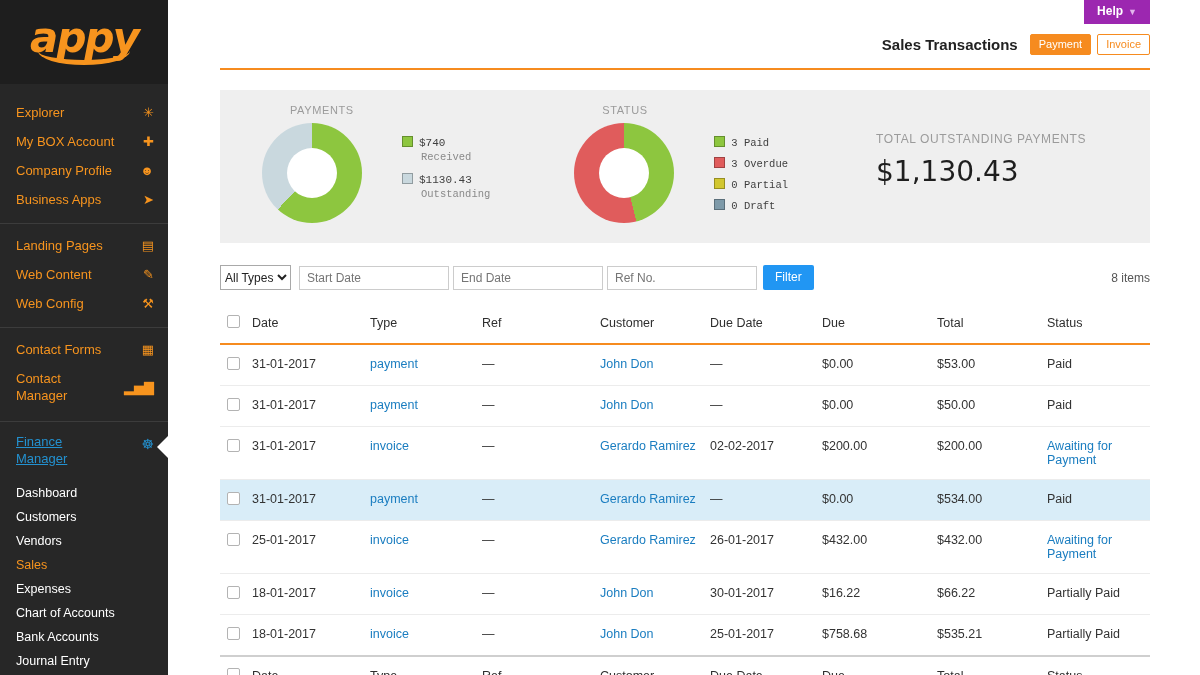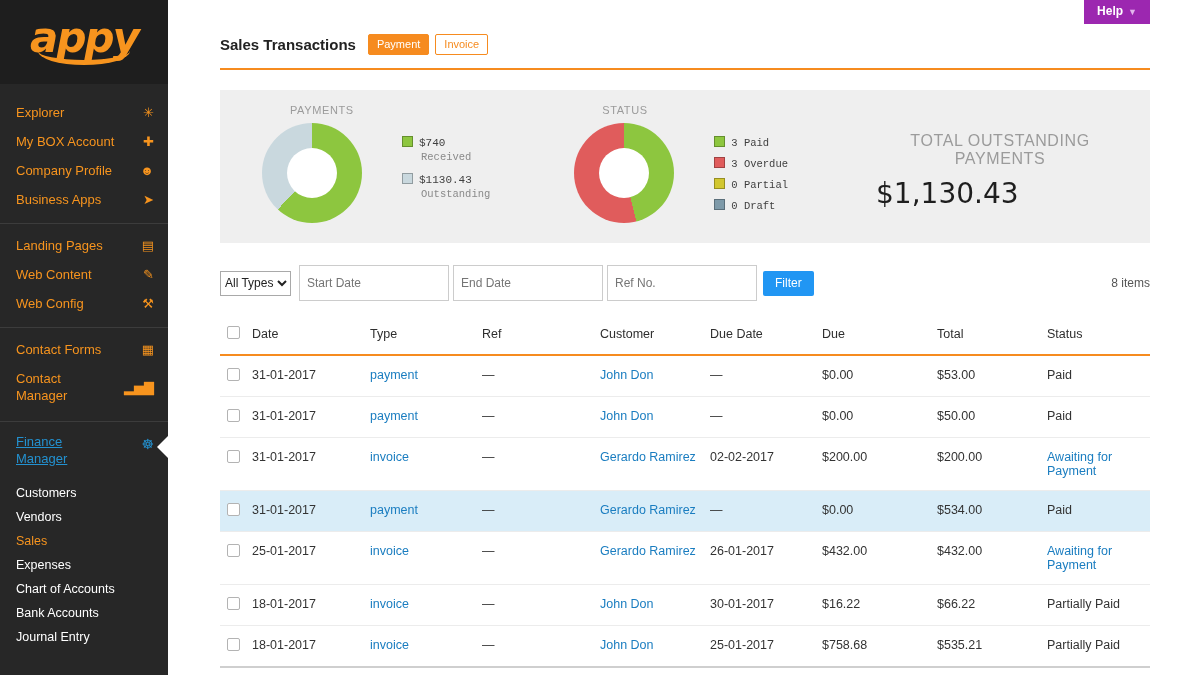--- a/index.html
+++ b/index.html
@@ -23,46 +23,46 @@
   .notch { position:absolute; right:0; top:14px; width:0; height:0; border-top:11px solid transparent; border-bottom:11px solid transparent; border-right:11px solid #fff; }
   .sub-nav { padding:7px 0; }
   .sub-item { display:block; padding:4px 16px; color:#fff; font-size:12.5px; cursor:pointer; line-height:1.05; margin-bottom:3px; }
   .sub-item.active { color:#f7941e; }
 
   
   .main { flex:1; position:relative; background:#fff; height:100%; overflow:hidden; }
   .help-btn { position:absolute; top:0; right:50px; background:#9c27b0; color:#fff; font-size:12px; font-weight:bold; padding:4px 13px 6px; cursor:pointer; }
   .help-arrow { font-size:9px; margin-left:5px; color:#e2b5ec; }
   .content { padding:34px 50px 0 52px; }
-  .page-head { display:flex; align-items:center; }
+  .page-head { display:flex; align-items:center;justify-content:flex-end; }
   .page-title { font-size:15px; font-weight:bold; color:#222; margin-right:12px; }
   .btn-payment { background:#f68b1f; color:#fff; border:1px solid #f68b1f; font-size:11px; padding:3px 8px 4px; border-radius:2px; cursor:pointer; margin-right:6px; font-family:inherit; }
   .btn-invoice { background:#fff; color:#f68b1f; border:1px solid #f68b1f; font-size:11px; padding:3px 8px 4px; border-radius:2px; cursor:pointer; font-family:inherit; }
   .orange-rule { border:none; border-bottom:2px solid #f68b1f; margin-top:13px; }
 
   
   .summary { background:#efefef; margin-top:20px; padding:14px 26px 20px 42px; display:flex; }
   .chart-label { color:#9b9b9b; font-size:11px; letter-spacing:0.6px; margin-bottom:7px; margin-left:28px; }
   .chart-row { display:flex;font-family:Liberation Mono, monospace; }
   .donut { width:100px; height:100px; border-radius:50%; position:relative; flex:none; }
   .donut-hole { position:absolute; left:25px; top:25px; width:50px; height:50px; background:#fff; border-radius:50%; }
   .legend { margin-left:40px; margin-top:13px; }
   .legend-item { margin-bottom:10px; font-size:11px; color:#3f3f3f; white-space:nowrap; }
   .swatch { display:inline-block; width:11px; height:11px; border:1px solid rgba(0,0,0,0.28); vertical-align:-1px; margin-right:6px; }
   .legend-sub { color:#8a8a8a; font-size:10.5px; margin:2px 0 0 19px; }
   .status-block { margin-left:84px; }
   .status-legend .legend-item { margin-bottom:8px; font-size:10.5px; }
   .outstanding { margin-left:88px; margin-top:28px; }
-  .outstanding-label { color:#9b9b9b; font-size:16px; letter-spacing:0.6px;text-align:center; }
+  .outstanding-label { color:#9b9b9b; font-size:12px; letter-spacing:0.6px;text-align:center; }
   .outstanding-value { color:#1e1e1e; font-size:28px; margin-top:9px; font-family:"DejaVu Sans", sans-serif; }
 
   
   .filter-row { margin-top:22px; display:flex; align-items:center;justify-content:center; }
   .type-select { height:25px; font-size:12px; margin-right:8px; border:1px solid #a9a9a9; background:#fff; font-family:inherit; color:#222; }
-  .filter-input { height:36px; width:150px; font-size:12px; padding:0 7px; border:1px solid #ccc; margin-right:4px; color:#333; font-family:inherit; }
+  .filter-input { height:24px; width:150px; font-size:12px; padding:0 7px; border:1px solid #ccc; margin-right:4px; color:#333; font-family:inherit; }
   .filter-btn { background:#2196f3; color:#fff; border:none; font-size:12px; padding:5px 12px 6px; border-radius:2px; cursor:pointer; margin-left:2px; font-family:inherit; }
   .items-count { margin-left:auto; color:#555; font-size:12px; }
 
   
   .tx-table { width:100%; border-collapse:collapse; table-layout:fixed; margin-top:15px; font-size:12.5px; }
   .tx-table th { text-align:left; font-weight:normal; color:#2e2e2e; padding:10px 4px 12px 0; }
   .tx-table thead th { border-bottom:2px solid #f68b1f; }
   .tx-table td { padding:12px 4px 12px 0; border-bottom:1px solid #ececec; color:#333; vertical-align:top; }
   .tx-table tfoot th { border-top:2px solid #cfcfcf; border-bottom:1px solid #e3e3e3; padding:11px 4px 12px 0; }
   .cbcell { padding-left:7px !important; }
@@ -128,20 +128,21 @@
         </div>
       </div>
 
       <div class="finance-wrap">
         <span class="finance-label">Finance Manager</span>
         <span class="finance-icon">☸</span>
         <span class="notch"></span>
       </div>
 
       <div class="sub-nav">
+        <div class="sub-item">Dashboard</div>
         <div class="sub-item">Customers</div>
         <div class="sub-item">Vendors</div>
         <div class="sub-item active">Sales</div>
         <div class="sub-item">Expenses</div>
         <div class="sub-item">Chart of Accounts</div>
         <div class="sub-item">Bank Accounts</div>
         <div class="sub-item">Journal Entry</div>
 
       </div>
     </nav>

